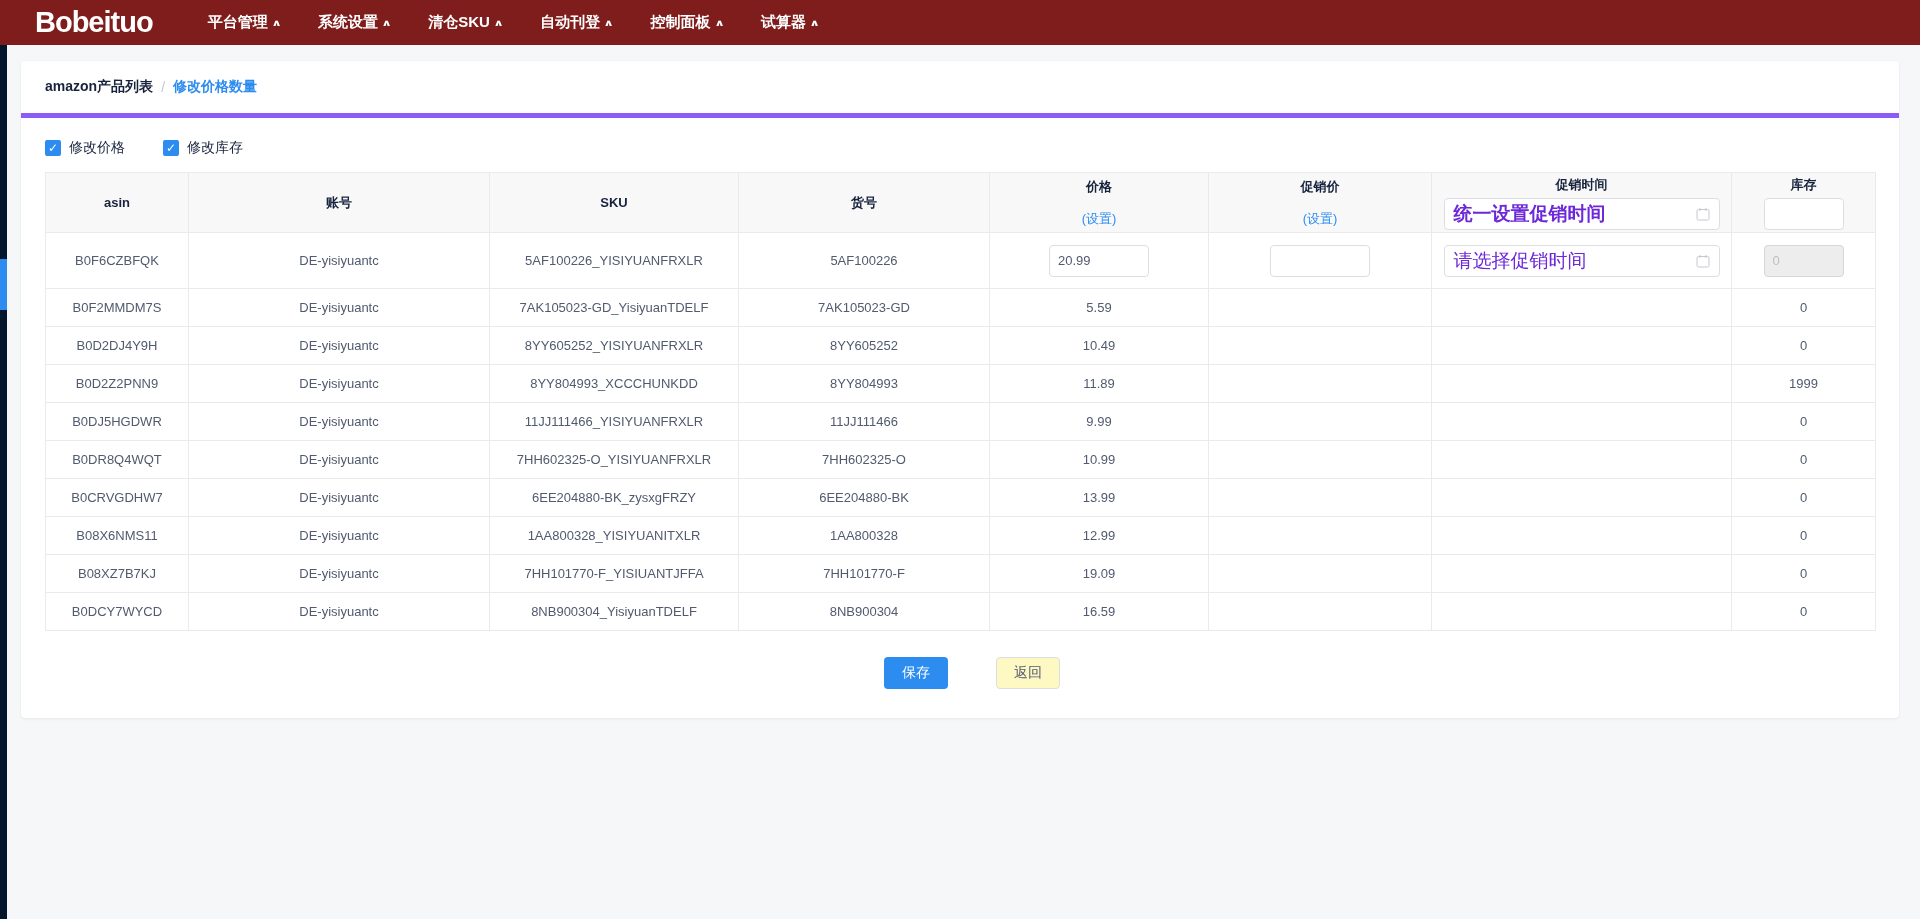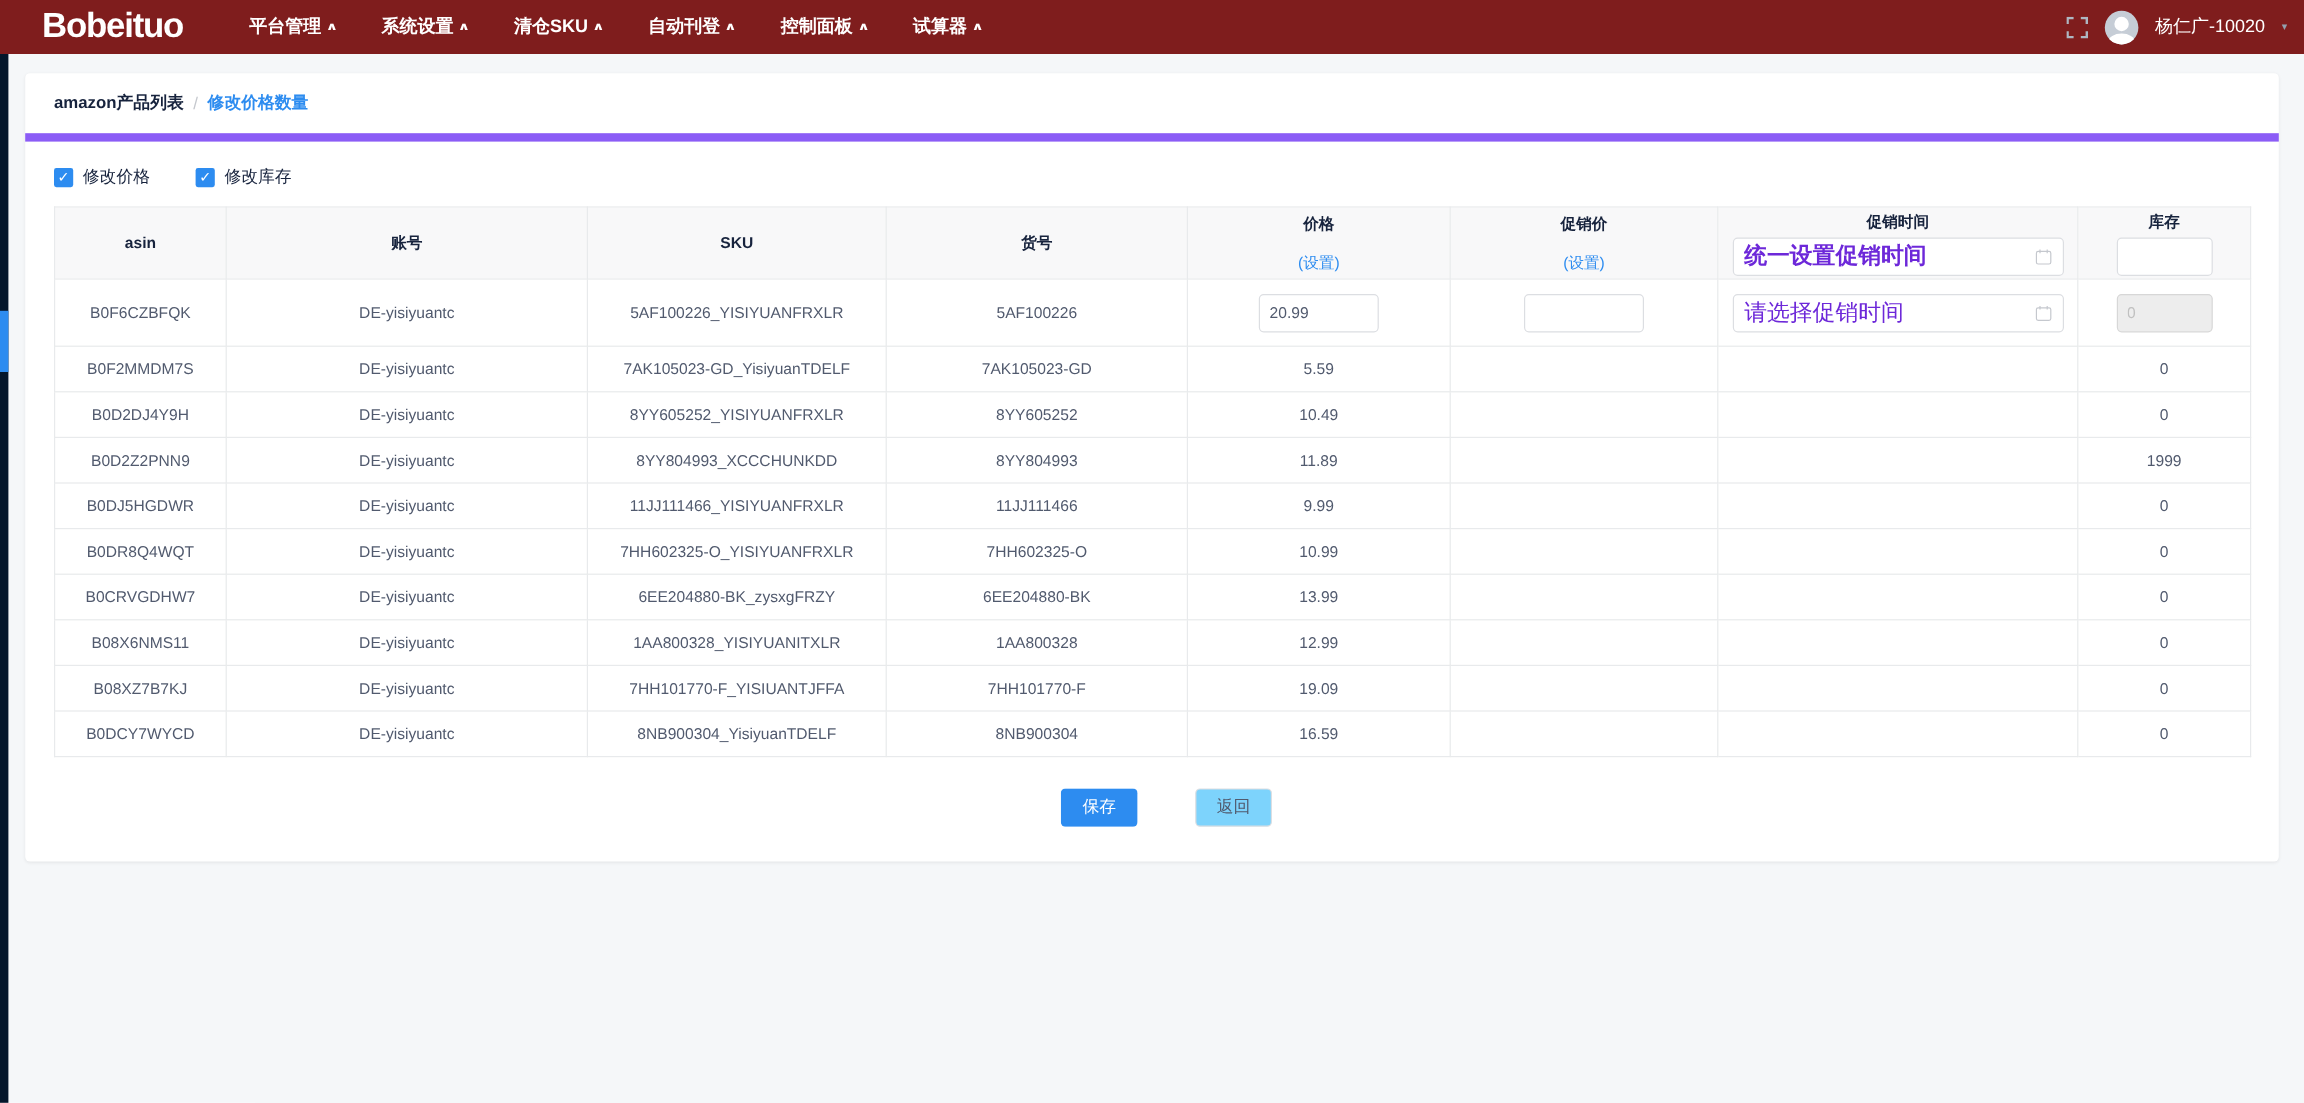--- a/index.html
+++ b/index.html
@@ -21,21 +21,21 @@
   .user-caret { color:#93a0ae; font-size:9px; cursor:pointer; }
 
   
   .left-strip { position:absolute; left:0; top:45px; width:7px; height:874px; background:#04162b; }
   .left-strip .active-seg { position:absolute; left:0; top:214px; width:7px; height:51px; background:#2d8cf0; }
 
   
   .main { margin-left:7px; padding:16px 21px 0 14px; }
   .card { background:#fff; border-radius:4px; box-shadow:0 1px 3px rgba(0,0,0,.07); height:657px; }
 
-  .breadcrumb { height:57px; display:flex; align-items:center; padding:0 24px; border-bottom:7px solid #8b5cf6; font-size:14px; }
+  .breadcrumb { height:57px; display:flex; align-items:center; padding:0 24px; border-bottom:5px solid #8b5cf6; font-size:14px; }
   .breadcrumb .parent { color:#17233d; font-weight:bold; }
   .breadcrumb .sep { color:#c5c8ce; margin:0 8px; }
   .breadcrumb .current { color:#2d8cf0; font-weight:bold; }
 
   .filter-row { padding:21px 24px 15px; display:flex; align-items:center; gap:38px; font-size:14px; color:#17233d; }
   .cb-wrap { display:flex; align-items:center; gap:8px; cursor:pointer; }
   .cb { width:16px; height:16px; background:#2d8cf0; border-radius:2px; color:#fff; font-size:12px; line-height:16px; text-align:center; }
 
   
   table { border-collapse:collapse; table-layout:fixed; margin:0 24px; width:1830px; font-size:13px; }
@@ -51,21 +51,21 @@
   .stock-ipt { width:80px; }
   .stock-ipt:disabled { background:#ededed; border-color:#d7d7d7; color:#c0c0c0; }
   .date-ipt { display:inline-flex; align-items:center; justify-content:space-between; width:276px; height:32px; border:1px solid #dcdee2; border-radius:4px; background:#fff; padding:0 9px; cursor:text; }
   .date-ipt .ph { color:#6d28d9; font-size:19px; }
   .cal { display:inline-flex; }
 
   
   .btn-row { display:flex; justify-content:center; gap:24px; padding-top:26px; }
   .btn { height:32px; padding:0 17px; border-radius:4px; font-size:14px; border:1px solid transparent; cursor:pointer; font-family:inherit;margin-left:24px; }
   .btn-primary { background:#2d8cf0; color:#fff; }
-  .btn-default { background:#7dd3fc; color:#515a6e; border-color:#dcdee2; }
+  .btn-default { background:#fef9c3; color:#515a6e; border-color:#dcdee2; }
 </style>
 </head>
 <body>
 
 <div class="navbar">
   <div class="logo">Bobeituo</div>
   <div class="nav-menu">
     <div class="nav-item">
       <span>平台管理</span>
       <span class="caret">∧</span>
@@ -83,31 +83,20 @@
       <span class="caret">∧</span>
     </div>
     <div class="nav-item">
       <span>控制面板</span>
       <span class="caret">∧</span>
     </div>
     <div class="nav-item">
       <span>试算器</span>
       <span class="caret">∧</span>
     </div>
-  </div>
-  <div class="nav-right">
-    <svg class="fs-icon" viewBox="0 0 18 18" fill="none" stroke="#aeb7c2" stroke-width="2">
-      <path d="M1 6 V1 H6"></path>
-        <path d="M12 1 H17 V6"></path>
-        <path d="M17 12 V17 H12"></path>
-        <path d="M6 17 H1 V12"></path>
-    </svg>
-    <div class="avatar"></div>
-    <span class="user-name">杨仁广-10020</span>
-    <span class="user-caret">▾</span>
   </div>
 </div>
 
 <div class="left-strip">
   <div class="active-seg"></div>
 </div>
 
 <div class="main">
   <div class="card">
 

